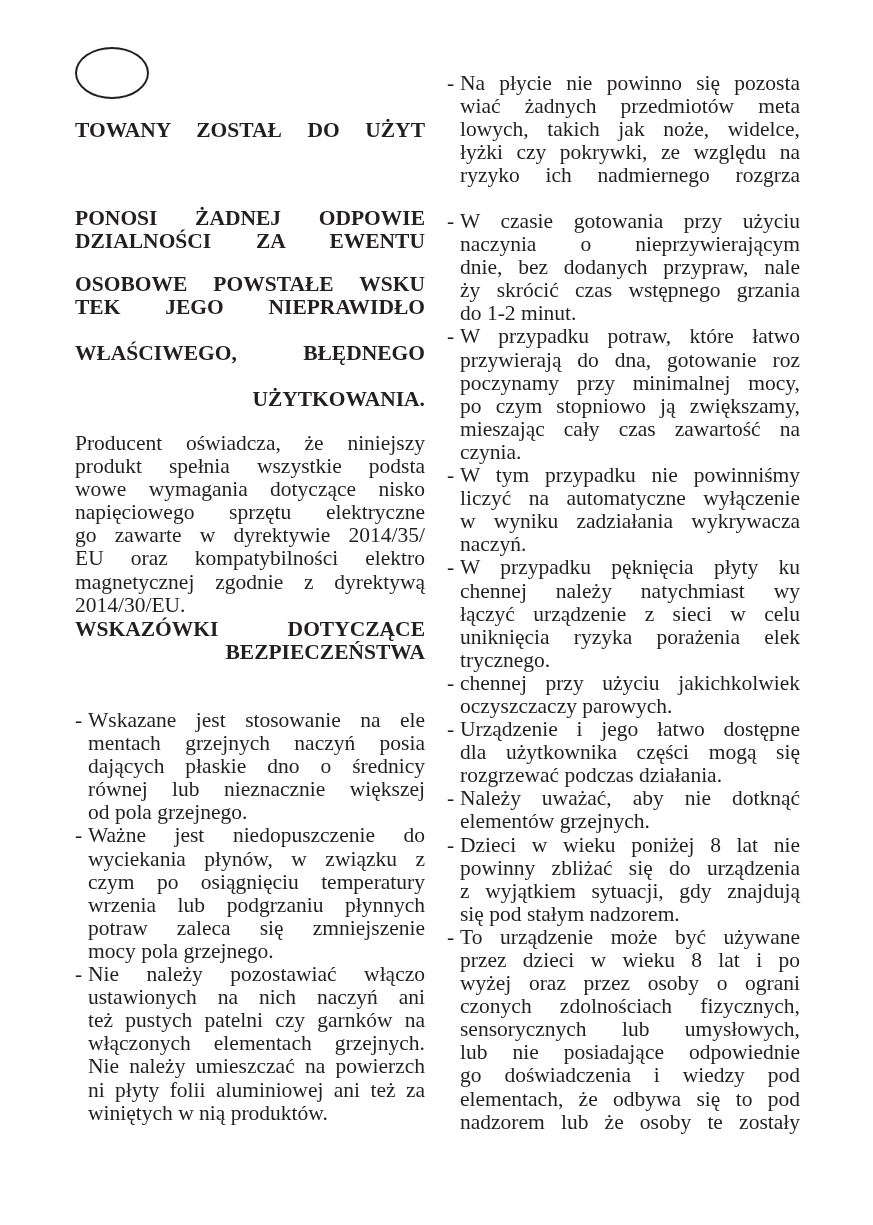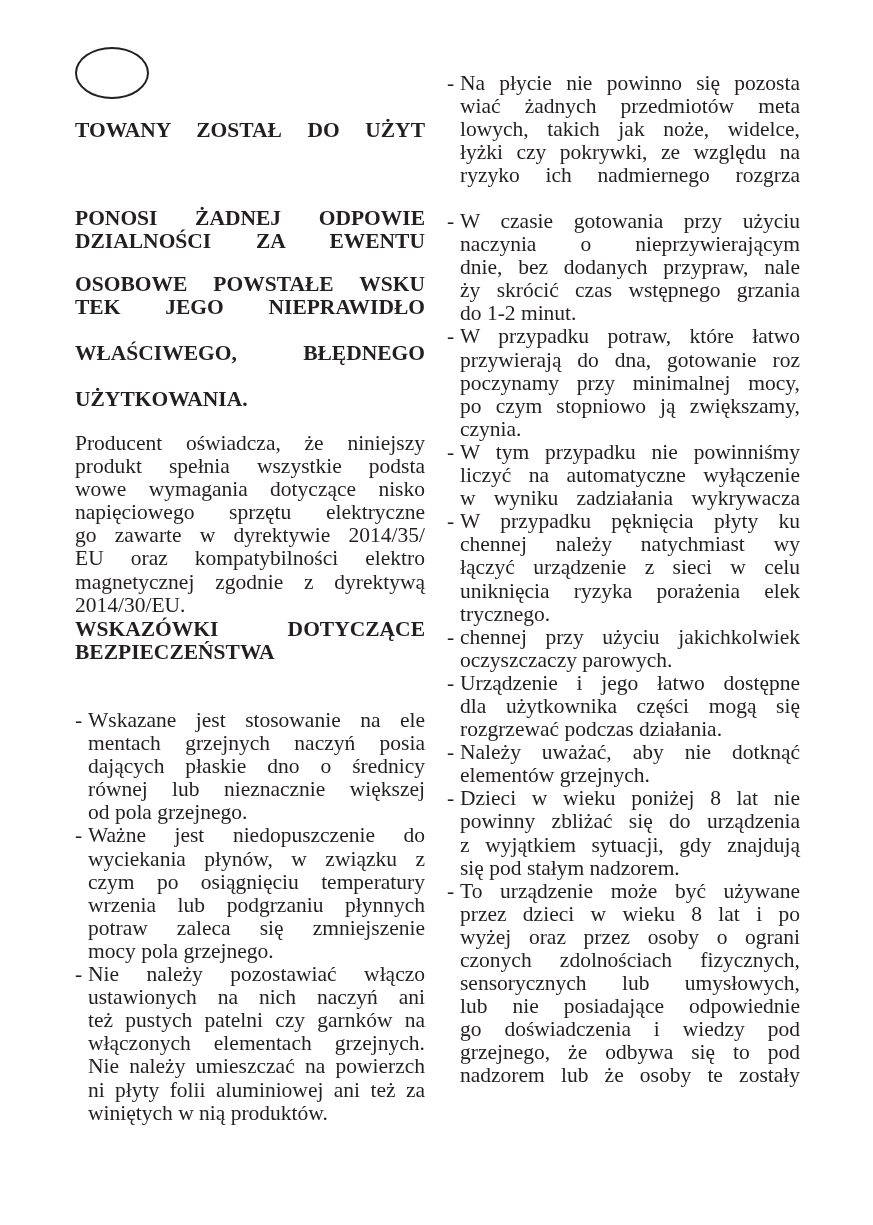--- a/index.html
+++ b/index.html
@@ -5,21 +5,21 @@
   html, body { margin: 0; padding: 0; background: #ffffff; }
   body { width: 873px; height: 1225px; position: relative; overflow: hidden;
          font-family: "Liberation Serif", "DejaVu Serif", serif; color: #231f20; }
   .oval { position: absolute; left: 75px; top: 47px; width: 74px; height: 52px;
           border: 2px solid #231f20; border-radius: 50%; box-sizing: border-box; }
   .col { position: absolute; top: 0; }
   .left { left: 75px; width: 350px; }
   .right { left: 447px; width: 353px; }
   .line { display: block; white-space: nowrap; font-size: 21.5px; line-height: 23.1px; height: 23.1px; }
   .j { text-align: justify; text-align-last: justify; }
-  .h { font-weight: bold; font-size: 21.5px; line-height: 23px; height: 23px; }
+  .h { font-weight: bold; font-size: 21.5px; line-height: 23px; height: 23px; text-align: right; }
   .block { position: absolute; left: 0; width: 100%; }
   .item { position: relative; padding-left: 13px; }
   .item .dash { position: absolute; left: 0; top: 0; font-size: 21.5px; line-height: 23.1px; }
 </style>
 </head>
 <body>
 
 <div class="oval"></div>
 
 <div class="col left">
@@ -104,27 +104,29 @@
         <span class="line j">dnie, bez dodanych przypraw, nale</span>
         <span class="line j">ży skrócić czas wstępnego grzania</span>
         <span class="line ">do 1-2 minut.</span>
       </div>
       <div class="item">
         <span class="dash">-</span>
         <span class="line j">W przypadku potraw, które łatwo</span>
         <span class="line j">przywierają do dna, gotowanie roz</span>
         <span class="line j">poczynamy przy minimalnej mocy,</span>
         <span class="line j">po czym stopniowo ją zwiększamy,</span>
+        <span class="line j">mieszając cały czas zawartość na</span>
         <span class="line ">czynia.</span>
       </div>
       <div class="item">
         <span class="dash">-</span>
         <span class="line j">W tym przypadku nie powinniśmy</span>
         <span class="line j">liczyć na automatyczne wyłączenie</span>
         <span class="line j">w wyniku zadziałania wykrywacza</span>
+        <span class="line ">naczyń.</span>
       </div>
       <div class="item">
         <span class="dash">-</span>
         <span class="line j">W przypadku pęknięcia płyty ku</span>
         <span class="line j">chennej należy natychmiast wy</span>
         <span class="line j">łączyć urządzenie z sieci w celu</span>
         <span class="line j">uniknięcia ryzyka porażenia elek</span>
         <span class="line ">trycznego.</span>
       </div>
       <div class="item">
@@ -152,17 +154,17 @@
       </div>
       <div class="item">
         <span class="dash">-</span>
         <span class="line j">To urządzenie może być używane</span>
         <span class="line j">przez dzieci w wieku 8 lat i po</span>
         <span class="line j">wyżej oraz przez osoby o ograni</span>
         <span class="line j">czonych zdolnościach fizycznych,</span>
         <span class="line j">sensorycznych lub umysłowych,</span>
         <span class="line j">lub nie posiadające odpowiednie</span>
         <span class="line j">go doświadczenia i wiedzy pod</span>
-        <span class="line j">grzejnego, że odbywa się to pod</span>
+        <span class="line j">elementach, że odbywa się to pod</span>
         <span class="line j">nadzorem lub że osoby te zostały</span>
       </div>
     </div>
 </div>
 
 </body></html>

